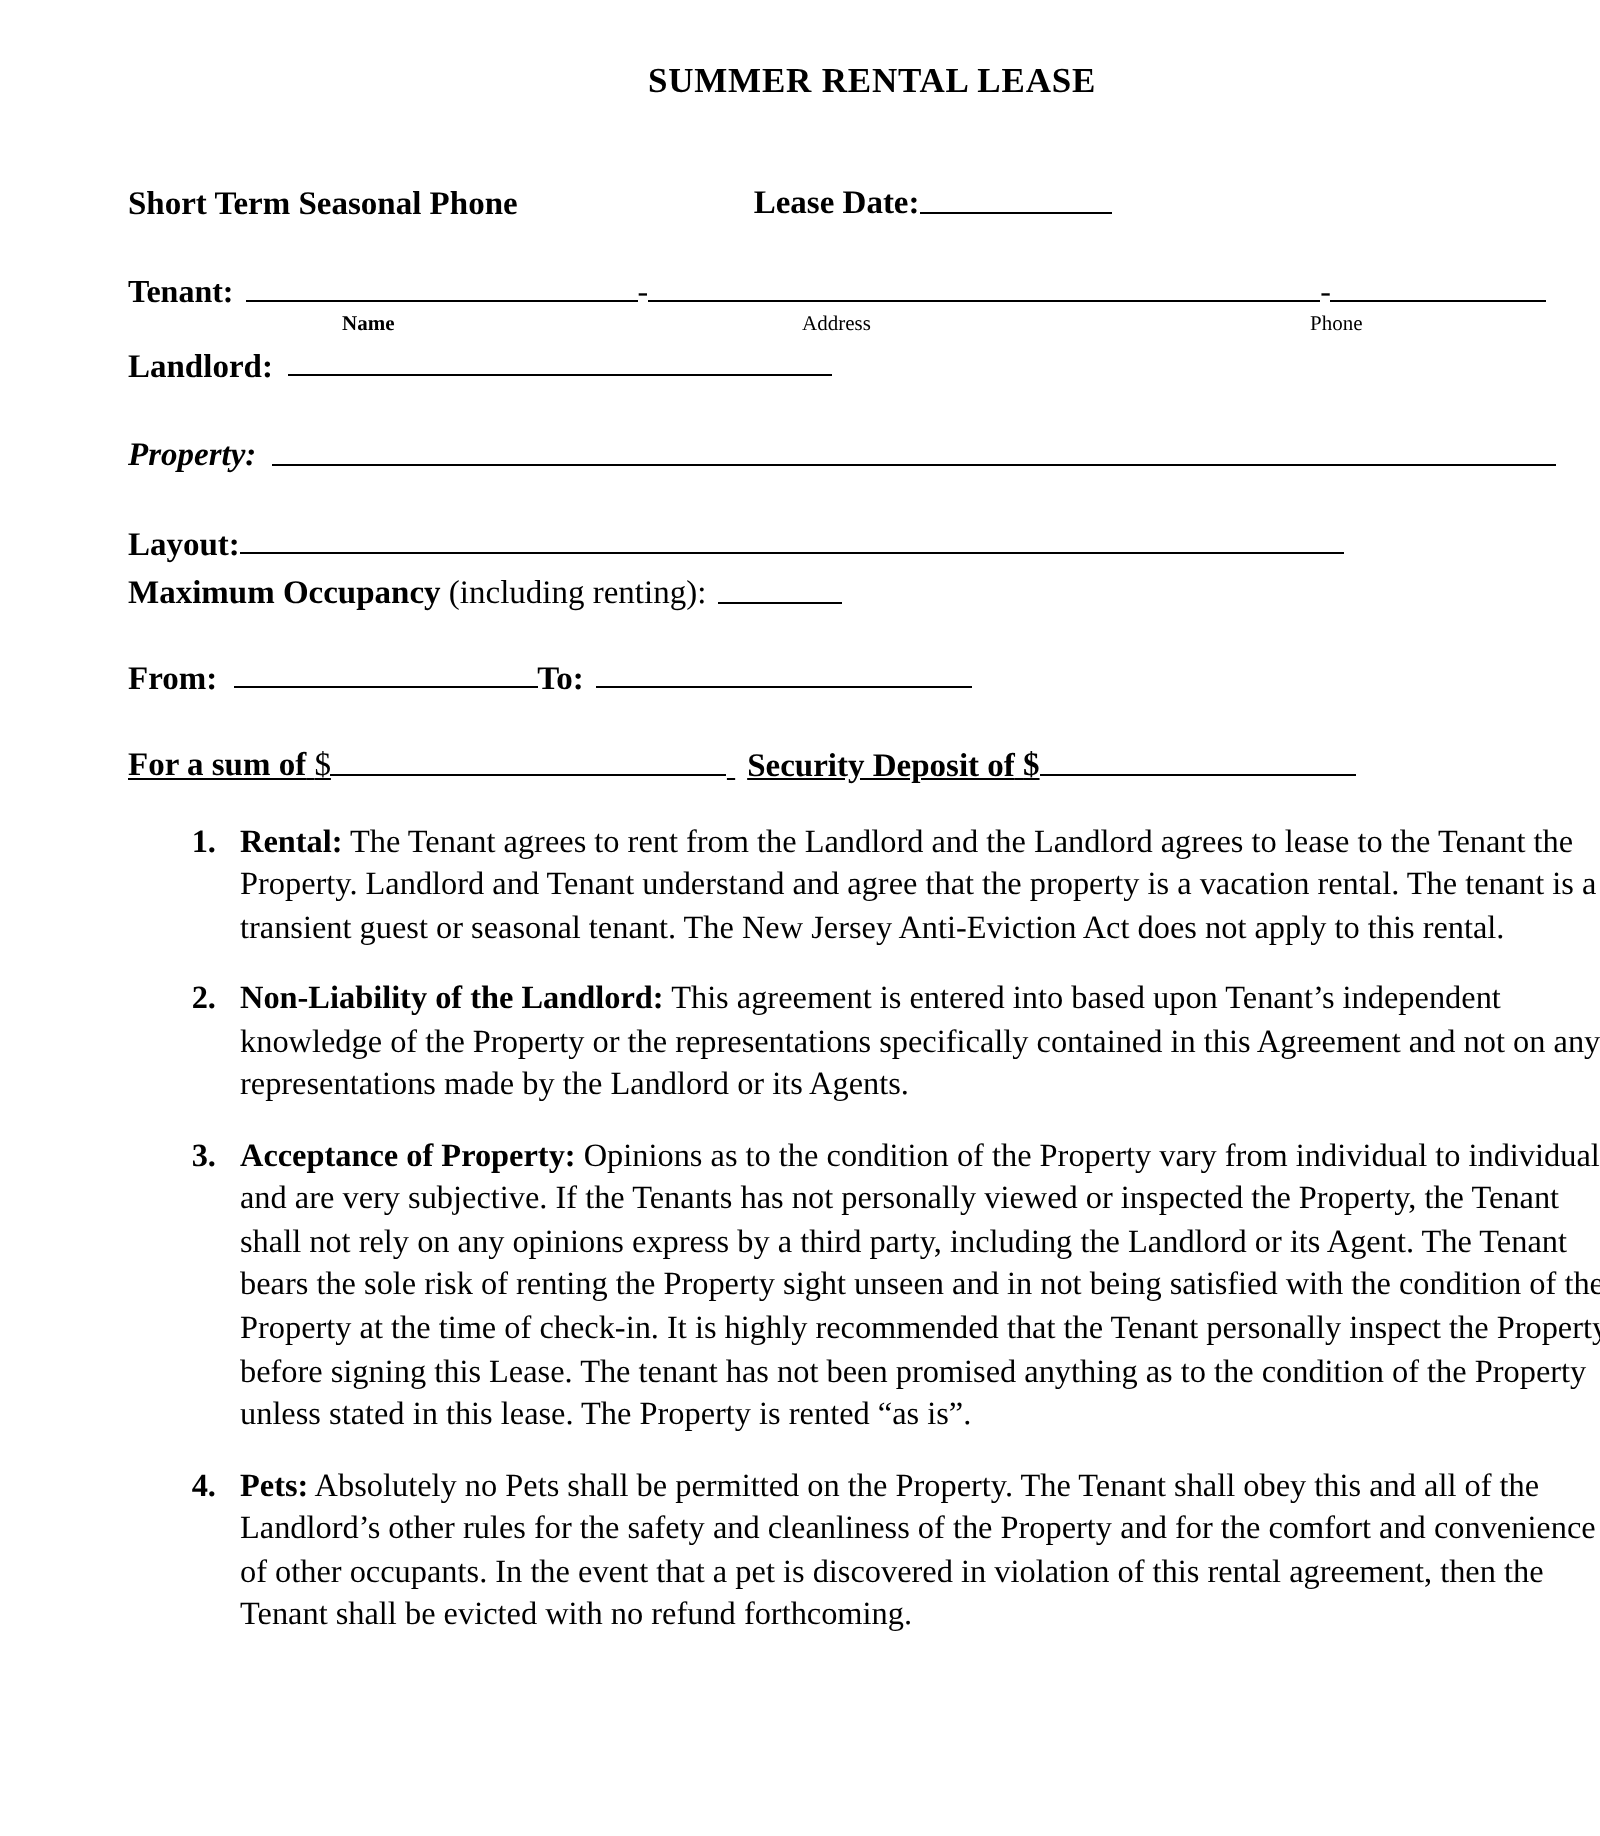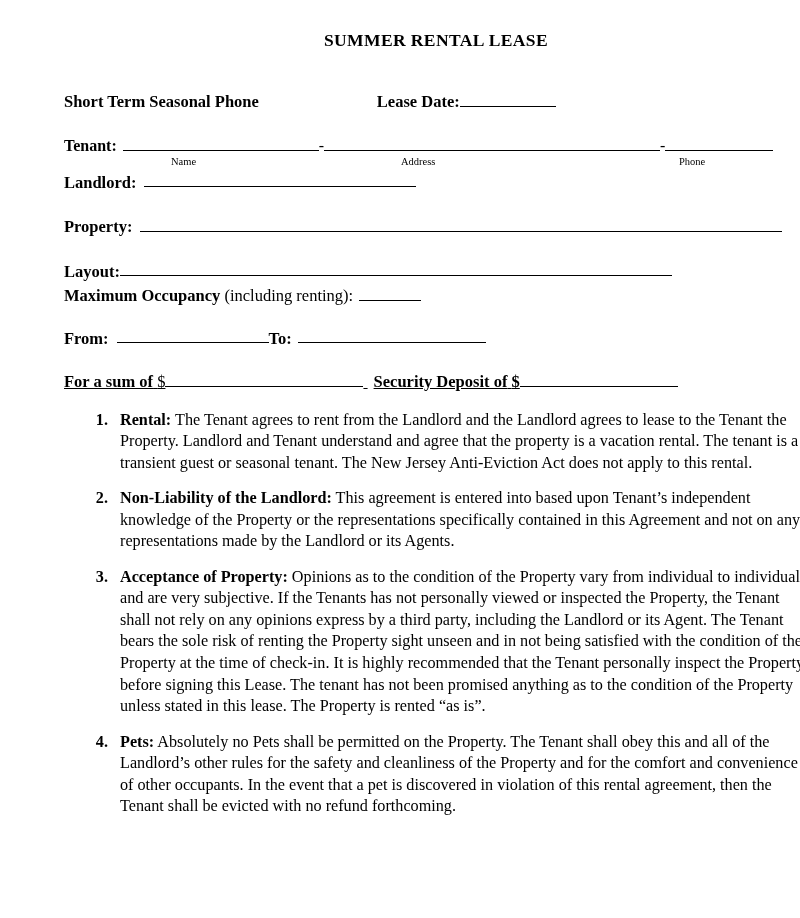--- a/index.html
+++ b/index.html
@@ -65,37 +65,37 @@
   .caption-row {
     position: relative;
     height: 13px;
     font-size: 10.5px;
     margin-top: 1px;
   }
   .caption-row span {
     position: absolute;
     top: 0;
   }
-  .cap-name { left: 107px; }
+  .cap-name { left: 107px; font-weight: bold; }
   .cap-address { left: 337px; }
-  .cap-phone { left: 615px; }
+  .cap-phone { left: 591px; }
 
   .landlord-row {
     margin-top: 1px;
     font-size: 16.5px;
     white-space: nowrap;
   }
   .landlord-row .lbl { font-weight: bold; }
 
   .property-row {
     margin-top: 22px;
     font-size: 16.5px;
     white-space: nowrap;
   }
-  .property-row .lbl { font-weight: bold; }
+  .property-row .lbl { font-weight: bold; font-style: italic; }
 
   .layout-row {
     margin-top: 22px;
     font-size: 16.5px;
     white-space: nowrap;
   }
   .layout-row .lbl { font-weight: bold; }
 
   .occupancy-row {
     margin-top: 2px;

